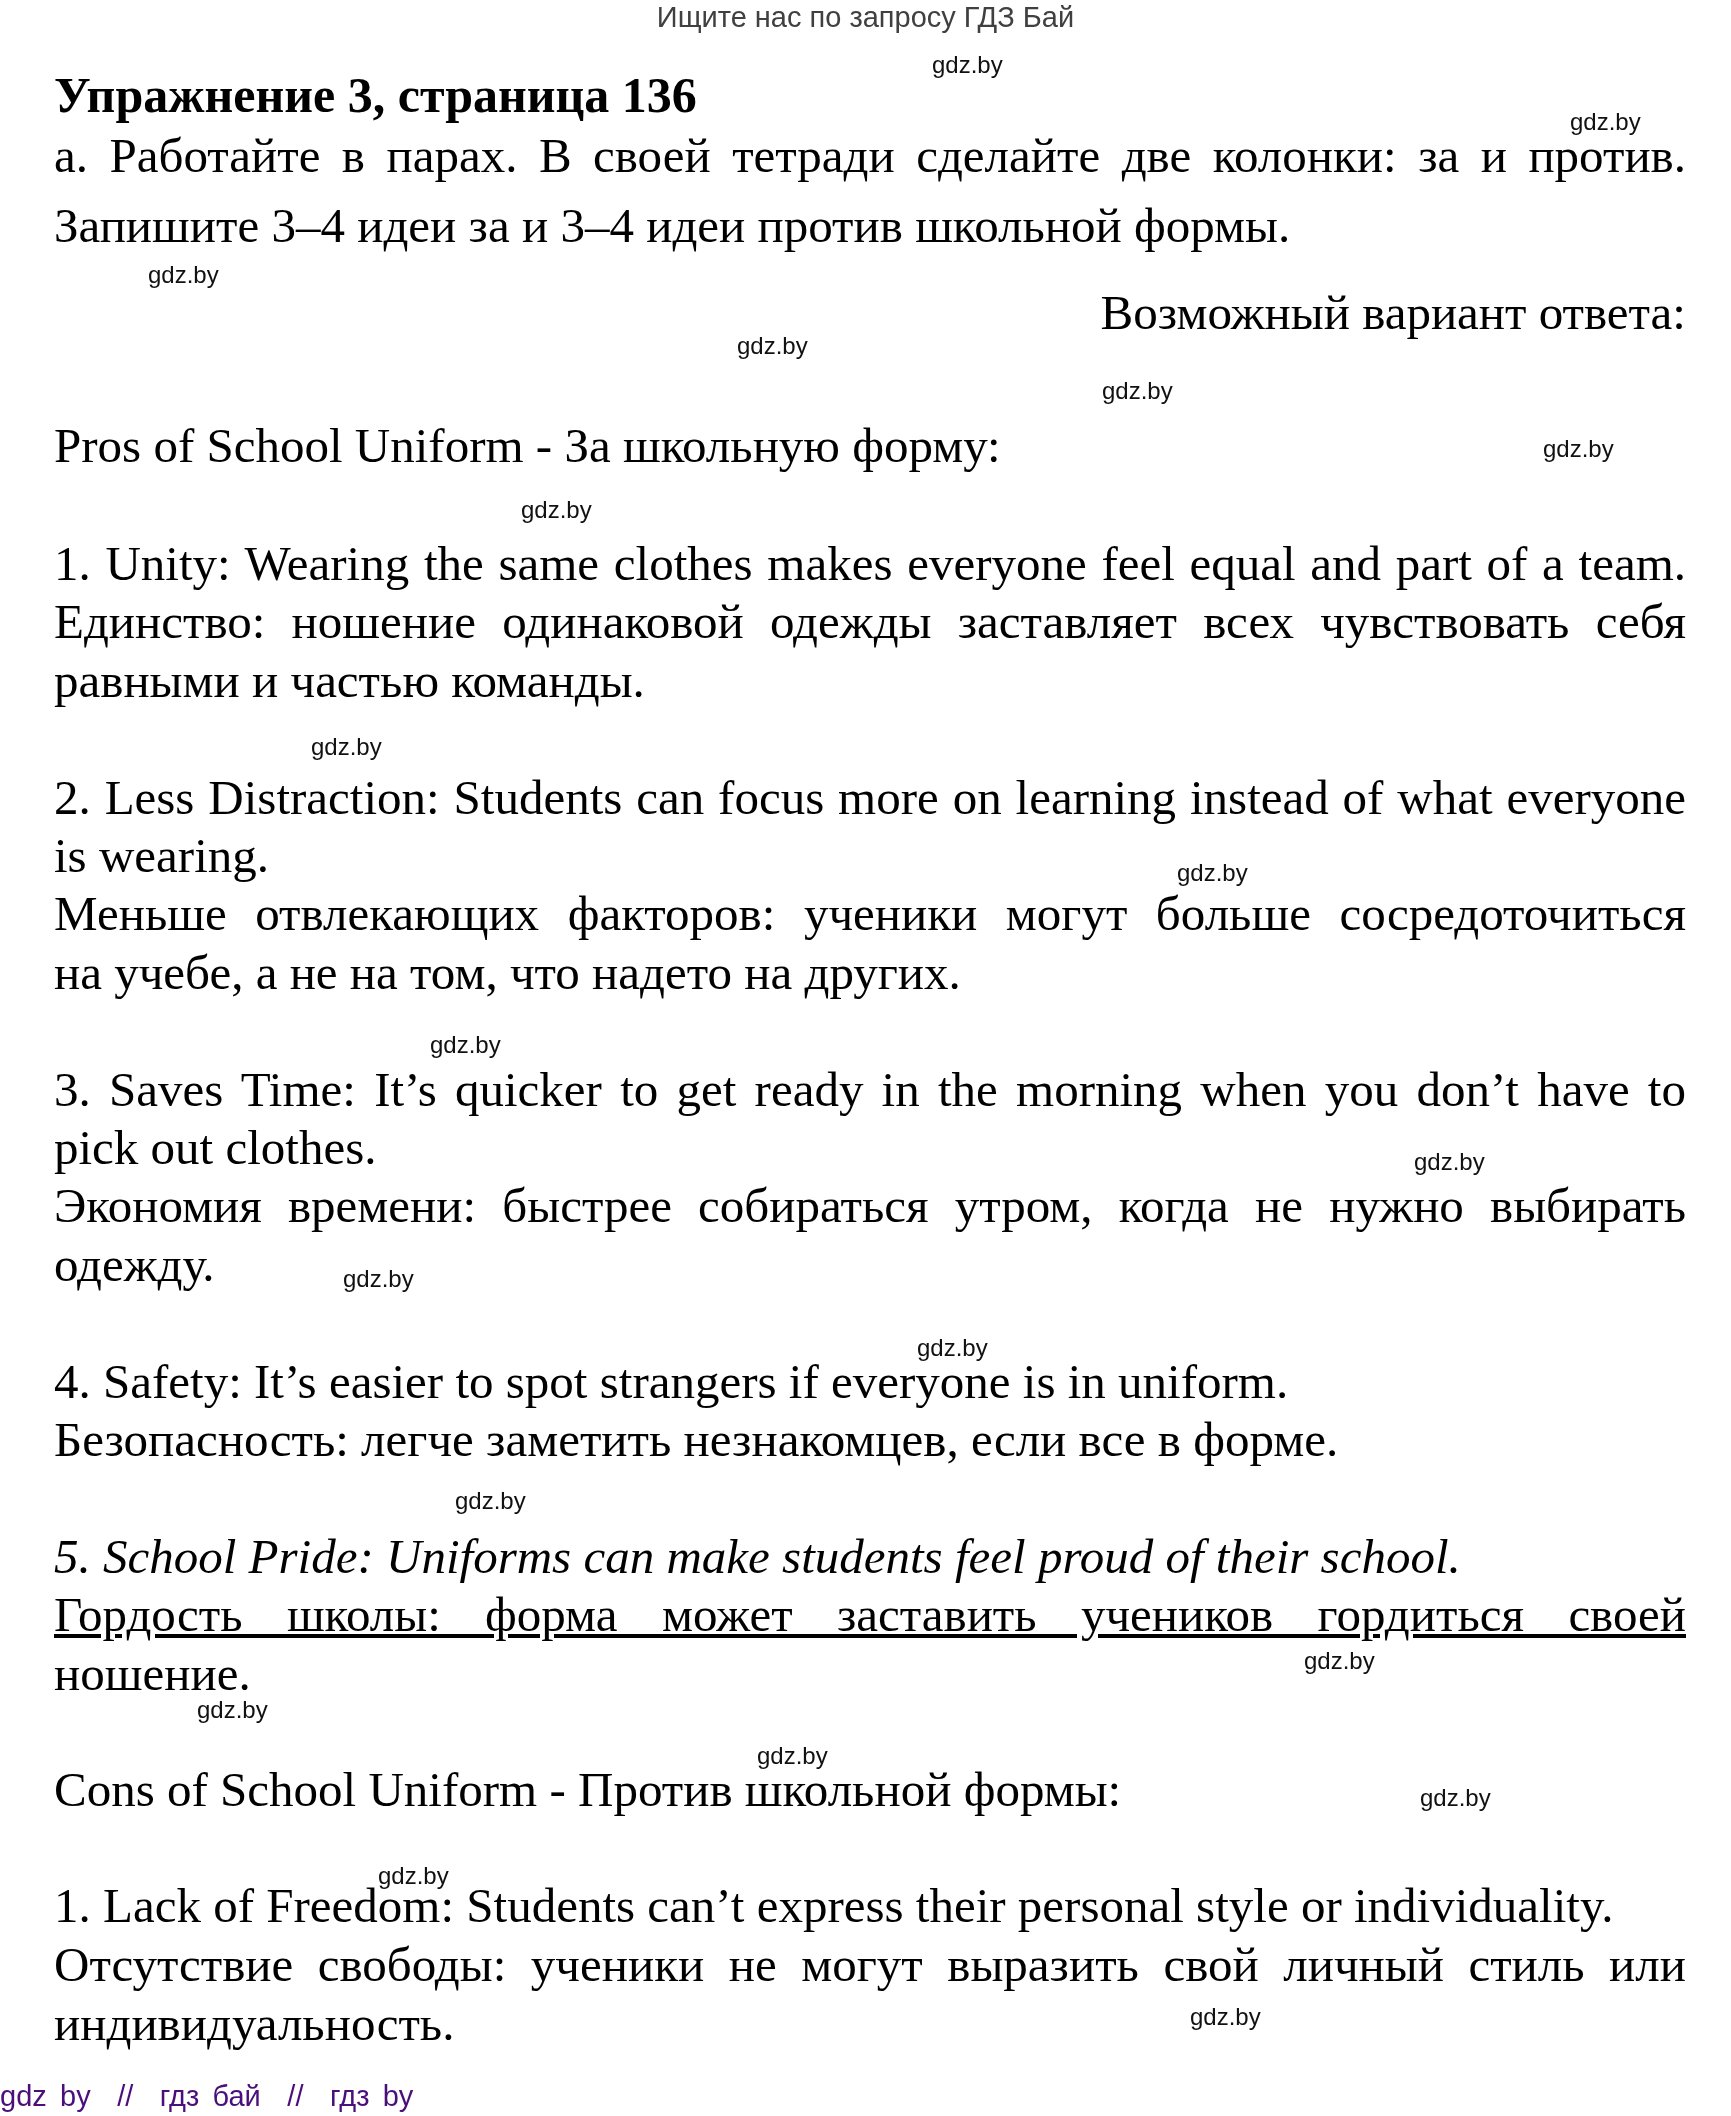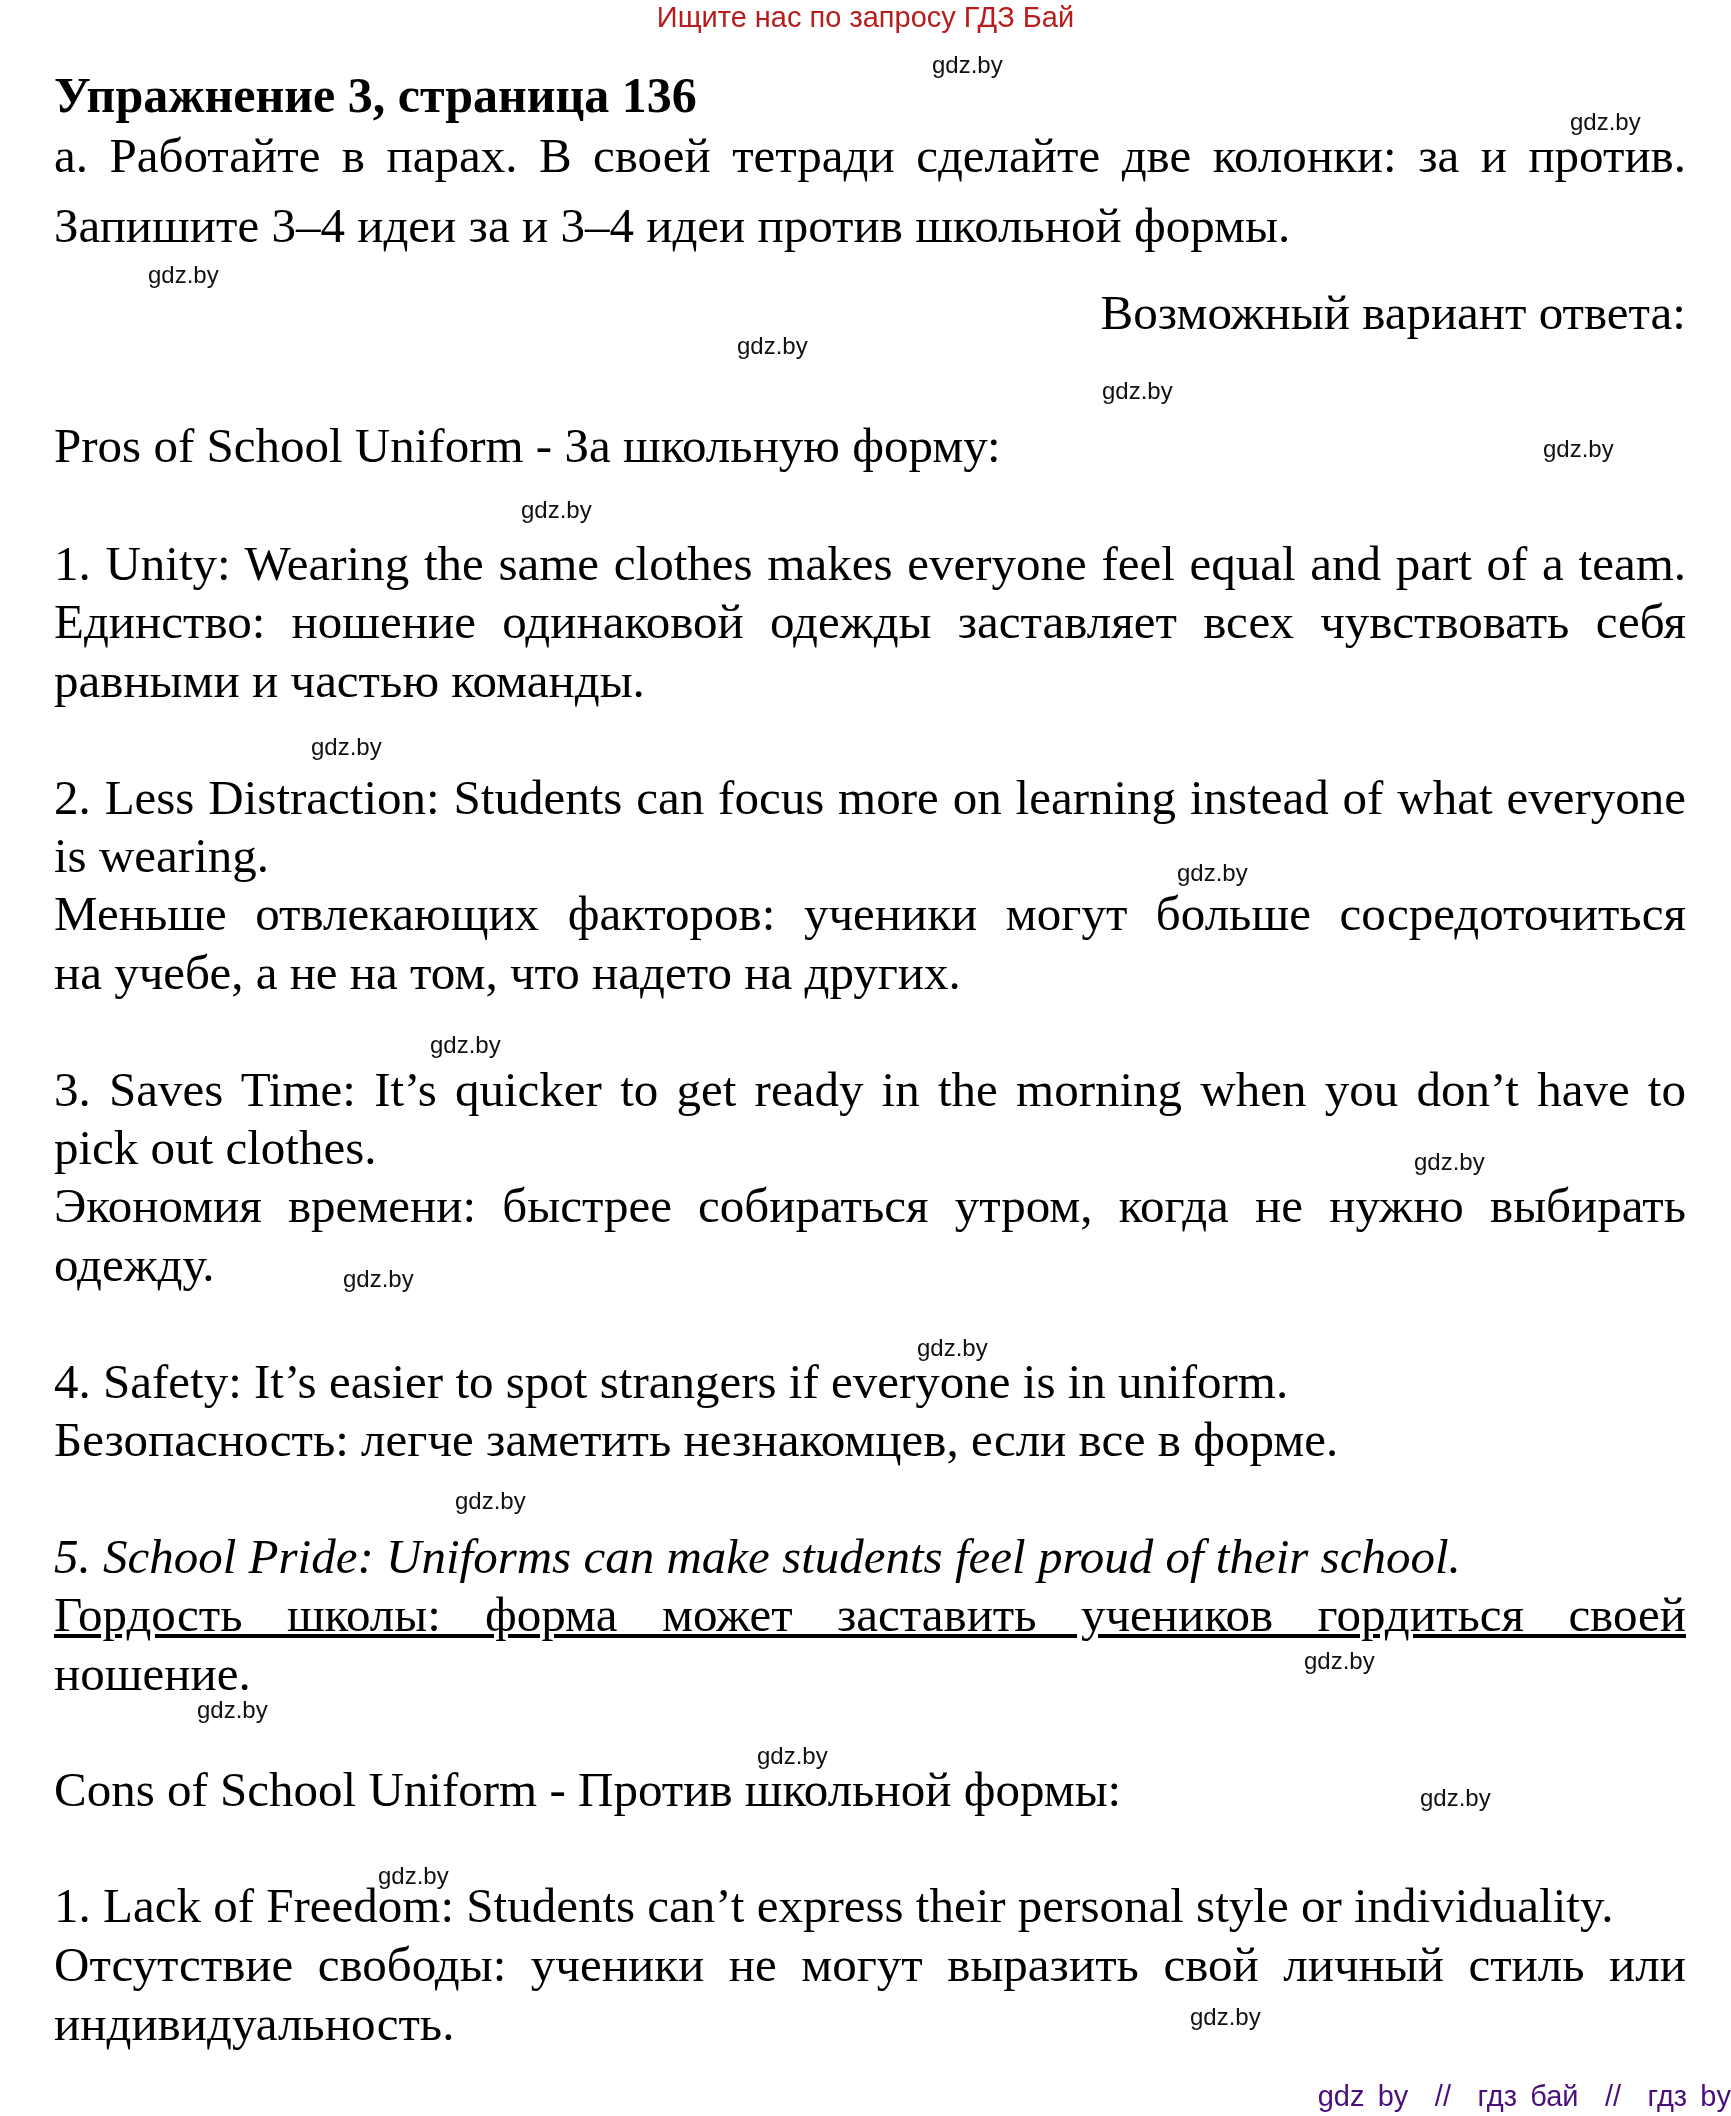--- a/index.html
+++ b/index.html
@@ -1,23 +1,23 @@
 <!DOCTYPE html>
 <html style="font-size:14px"><head>
 <meta charset="utf-8">
 <style>
   html, body { margin:0; padding:0; background:#ffffff; }
   body { width:1731px; height:2116px; position:relative; overflow:hidden; }
   .banner {
     position:absolute; left:0; top:1.7px; width:1731px; text-align:center;
     font-family:"Liberation Sans", sans-serif; font-size:29px; line-height:31px;
-    color:#b91c1c;
+    color:#404040;
   }
   .footer {
-    position:absolute; left:0; top:2081px; width:1731px; text-align:right;
+    position:absolute; left:0; top:2081px; width:1731px; text-align:left;
     font-family:"Liberation Sans", sans-serif; font-size:29px; line-height:31px;
     color:#4a0f7b; word-spacing:5.2px; white-space:pre;
   }
   .ln {
     position:absolute; left:54px; width:1632px;
     font-family:"Liberation Serif", serif; font-size:49px; line-height:49px;
     color:#000; white-space:nowrap;
   }
   .ln.j { text-align:justify; text-align-last:justify; white-space:normal; }
   .ln.h { font-weight:bold; font-size:50px; }

